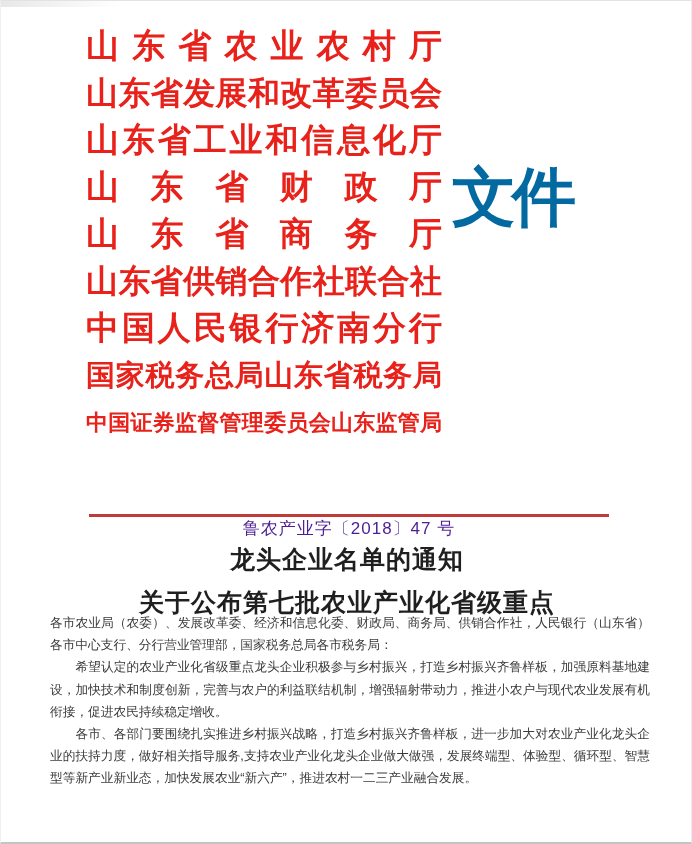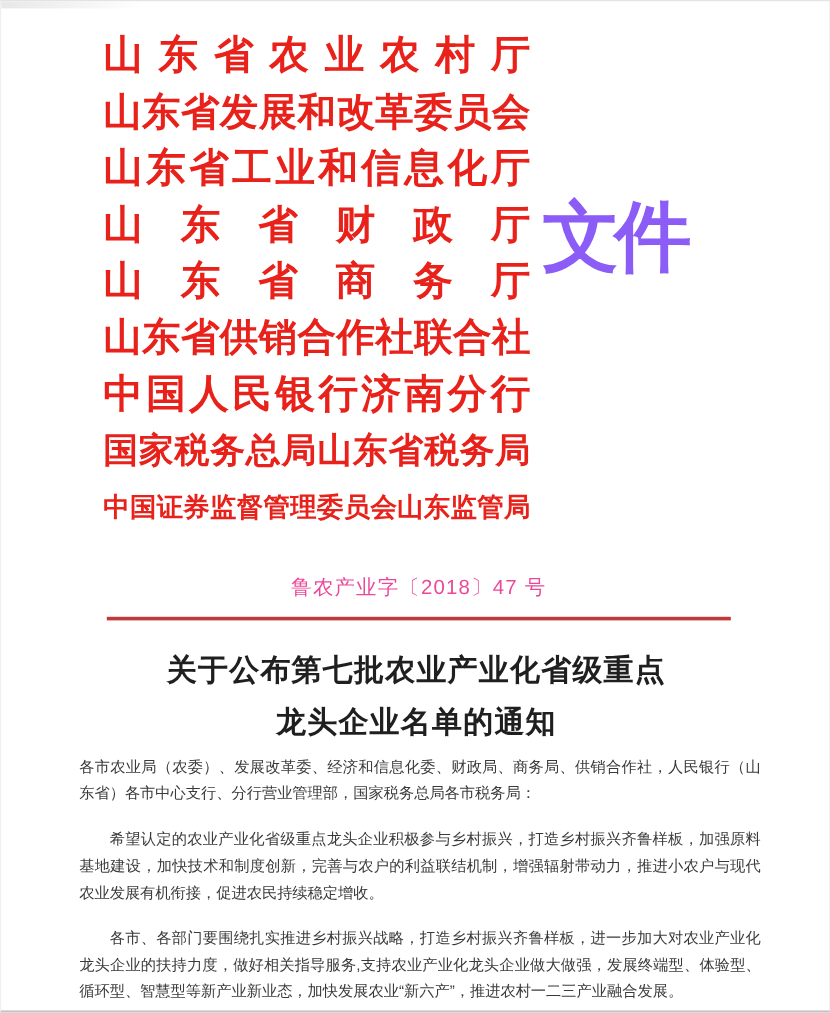--- a/index.html
+++ b/index.html
@@ -38,21 +38,21 @@
   .red-rule { position:absolute; top:513px; left:88px; width:520px; height:3px; }
   .title {
     position:absolute; top:537px; left:0; width:692px;
     text-align:center; font-weight:bold; font-size:25px;
     line-height:43px; letter-spacing:1px;
   }
   .body-text {
     position:absolute; top:611px; left:49px; width:600px;
     font-size:12.7px; line-height:22.2px; text-align:justify;
   }
-  .body-text p { margin:16px; padding:0; }
+  .body-text p { margin:0; padding:0; }
   .body-text p.indent { text-indent:2em; }
 </style>
 </head>
 <body>
 
 <div class="page">
   <div class="scan-smudge"></div>
 
   <div class="agencies" id="agencies">
       <div class="agency-row" style="color: rgb(232, 33, 26); font-size: 33px;">
@@ -158,29 +158,29 @@
         <span>员</span>
         <span>会</span>
         <span>山</span>
         <span>东</span>
         <span>监</span>
         <span>管</span>
         <span>局</span>
       </div>
     </div>
 
-  <div class="wenjian" style="color: #8b5cf6; text-align: right;">文件</div>
+  <div class="wenjian" style="color: #0369a1; text-align: right;">文件</div>
 
-  <div class="doc-number" style="color: #ec4899;">鲁农产业字〔2018〕47 号</div>
+  <div class="doc-number" style="color: #4c1d95; margin-top: 39px;">鲁农产业字〔2018〕47 号</div>
 
   <div class="red-rule" style="background: rgb(191, 58, 56);"></div>
 
   <div class="title" style="color: rgb(31, 31, 31);">
+    <div>龙头企业名单的通知</div>
     <div>关于公布第七批农业产业化省级重点</div>
-    <div>龙头企业名单的通知</div>
   </div>
 
   <div class="body-text" id="paragraphs" style="color: rgb(58, 58, 58);">
       <p>各市农业局（农委）、发展改革委、经济和信息化委、财政局、商务局、供销合作社，人民银行（山东省）各市中心支行、分行营业管理部，国家税务总局各市税务局：</p>
       <p class="indent">希望认定的农业产业化省级重点龙头企业积极参与乡村振兴，打造乡村振兴齐鲁样板，加强原料基地建设，加快技术和制度创新，完善与农户的利益联结机制，增强辐射带动力，推进小农户与现代农业发展有机衔接，促进农民持续稳定增收。</p>
       <p class="indent">各市、各部门要围绕扎实推进乡村振兴战略，打造乡村振兴齐鲁样板，进一步加大对农业产业化龙头企业的扶持力度，做好相关指导服务,支持农业产业化龙头企业做大做强，发展终端型、体验型、循环型、智慧型等新产业新业态，加快发展农业“新六产”，推进农村一二三产业融合发展。</p>
     </div>
 </div>
 
 </body></html>

